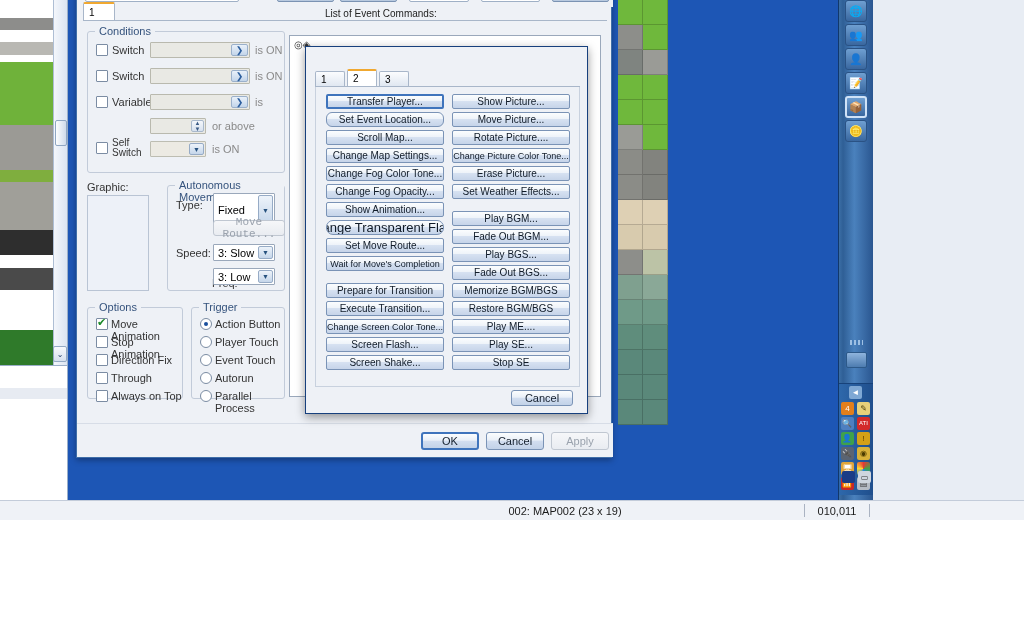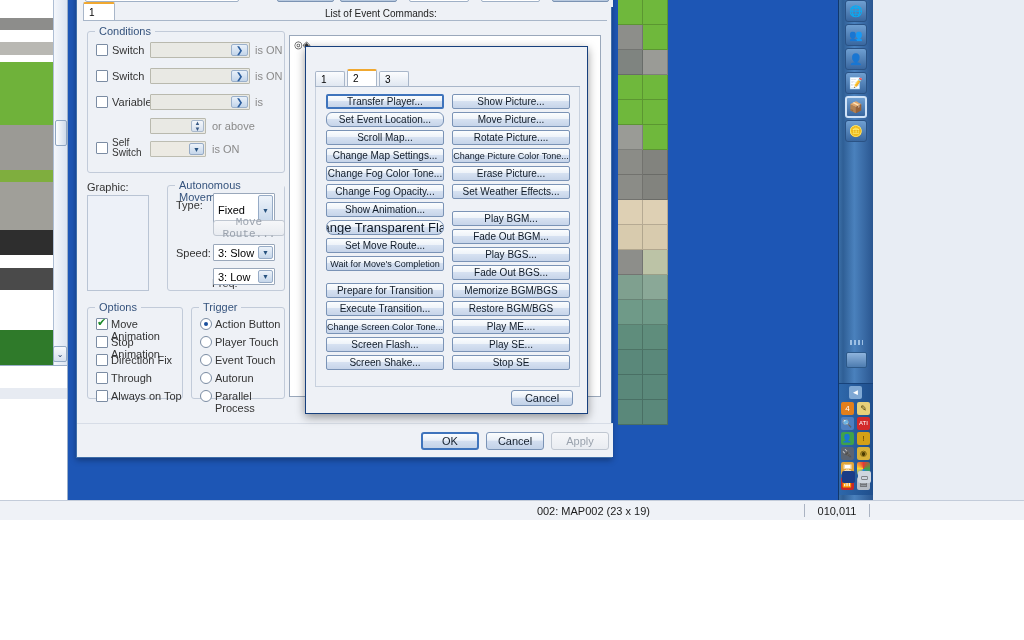--- a/index.html
+++ b/index.html
@@ -71,21 +71,21 @@
     background: #1d56b5;
   }
   
   #statusbar {
     position: absolute; left: 0; top: 500px; width: 1024px; height: 20px;
     background: #eff2f7; border-top: 1px solid #c3ccda;
     display: flex; align-items: center;
     font-size: 11px; color: #1a1a1a;
   }
   #statusbar .sb-spacer { flex: 0 0 480px; }
-  #sb-map { width: 170px; text-align: right; }
+  #sb-map { width: 170px; text-align: center; }
   #sb-sep { width: 1px; height: 13px; background: #aab3c2; }
   #sb-coords { width: 64px; text-align: center; }
   #sb-sep2 { width: 1px; height: 13px; background: #aab3c2; }
   #white-bottom {
     position: absolute; left: 0; top: 520px; width: 1024px; height: 120px;
     background: #ffffff;
   }
   
   #taskbar {
     position: absolute; left: 838px; top: 0; width: 35px; height: 520px;

